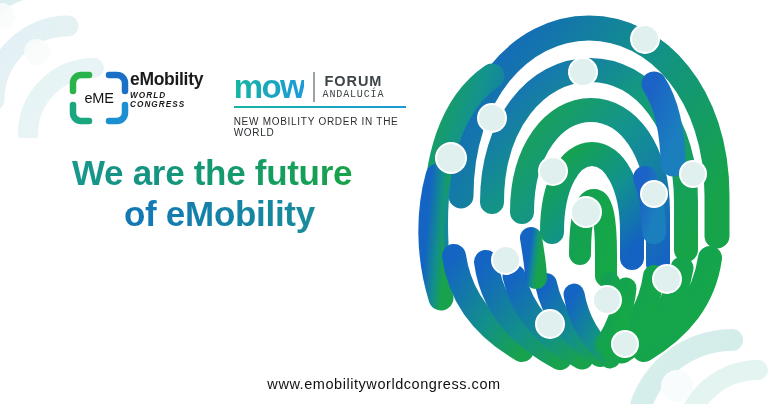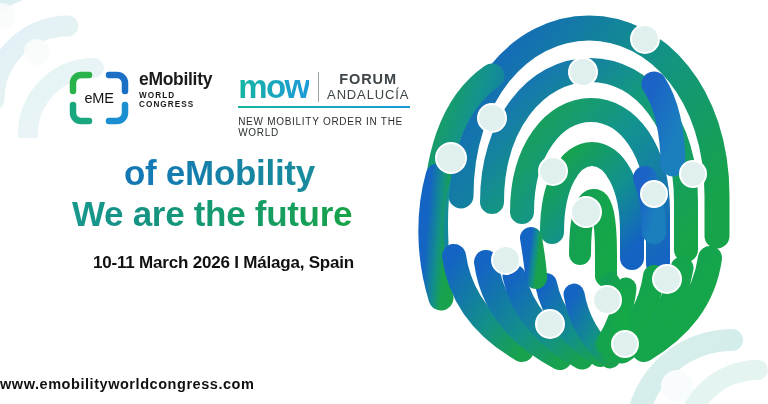--- a/index.html
+++ b/index.html
@@ -47,28 +47,28 @@
   
   #eme-logo { display:flex; align-items:flex-start; }
   #eme-mark { position:relative; width:62px; height:56px; flex:none; margin-top:2px; }
   #eme-mark svg { display:block; }
   #eme-mark .eme-text {
     position:absolute; left:0; top:0; width:62px; height:56px;
     display:flex; align-items:center; justify-content:center;
     font-size:14.5px; font-weight:normal; color:#141414;
     letter-spacing:-.2px;
   }
-  #eme-words { margin-left:9px; padding-top:2px; }
+  #eme-words { padding-top:2px; }
   .eme-line1, .eme-line2 {
     font-size:17.5px; font-weight:bold; color:#1a1a1a;
     line-height:18px; letter-spacing:-.3px;
   }
   .eme-line3 {
     font-size:8.2px; font-weight:bold; color:#1a1a1a;
-    letter-spacing:1.05px; margin-top:3px;
+    letter-spacing:1.05px; margin-top:3px;font-style:italic;
   }
 
   
   #mow-logo { margin-left:26px; padding-top:4px; }
   #mow-top { display:flex; align-items:center;text-align:center; }
   #mow-word {
     font-size:33px; font-weight:bold; line-height:30px;
     letter-spacing:-1.6px;
     background:linear-gradient(90deg,#14b5a0 0%,#19a8bb 45%,#1c9ad8 100%);
     -webkit-background-clip:text; background-clip:text;
@@ -76,21 +76,21 @@
   }
   #mow-divider {
     width:1.6px; height:30px; background:#9aa3a8;
     margin:0 8px 0 9px;
   }
   #mow-forum-block { line-height:1.05; }
   .mow-forum {
     font-size:14.5px; color:#3d4548; letter-spacing:.9px; font-weight:bold;
   }
   .mow-andalucia {
-    font-size:13px; color:#3d4548; letter-spacing:.85px; margin-top:1px;
+    font-size:10px; color:#3d4548; letter-spacing:.85px; margin-top:1px;font-family:Liberation Mono, monospace;
   }
   #mow-rule {
     margin-top:4px; height:1.6px; width:172px;
     background:linear-gradient(90deg,#14b5a0 0%,#1c9ad8 100%);
   }
   #mow-tagline {
     margin-top:8px;
     font-size:10px; color:#2b2f31; letter-spacing:.72px;
   }
 
@@ -116,21 +116,22 @@
   
   #date-line {
     position:absolute; left:93px; top:253px;
     font-size:17px; font-weight:bold; color:#111111;
     letter-spacing:-.2px; white-space:nowrap;
   }
 
   
   #site-url {
     position:absolute; left:0; right:0; top:376px;
-    font-size:14.5px; font-weight:bold; color:#111111;
+    text-align:center;
+    font-size:14.5px; font-weight:normal; color:#111111;
     letter-spacing:.55px;
   }
 </style>
 </head>
 <body>
 
 <div id="banner">
 
   <svg class="deco" id="deco-topleft" viewBox="0 0 180 190">
     <defs>
@@ -280,23 +281,22 @@
             <div class="mow-andalucia">ANDALUCÍA</div>
           </div>
         </div>
         <div id="mow-rule"></div>
         <div id="mow-tagline">NEW MOBILITY ORDER IN THE WORLD</div>
       </div>
 
     </div>
 
     <div id="headline">
+      <span class="headline-line" id="headline-line-1">We are the future</span>
       <span class="headline-line" id="headline-line-2">of eMobility</span>
-      <span class="headline-line" id="headline-line-1">We are the future</span>
     </div>
 
-    <div id="date-line">10-11 March 2026 I Málaga, Spain</div>
 
   </div>
 
   <div id="site-url">www.emobilityworldcongress.com</div>
 
 </div>
 
 </body></html>

